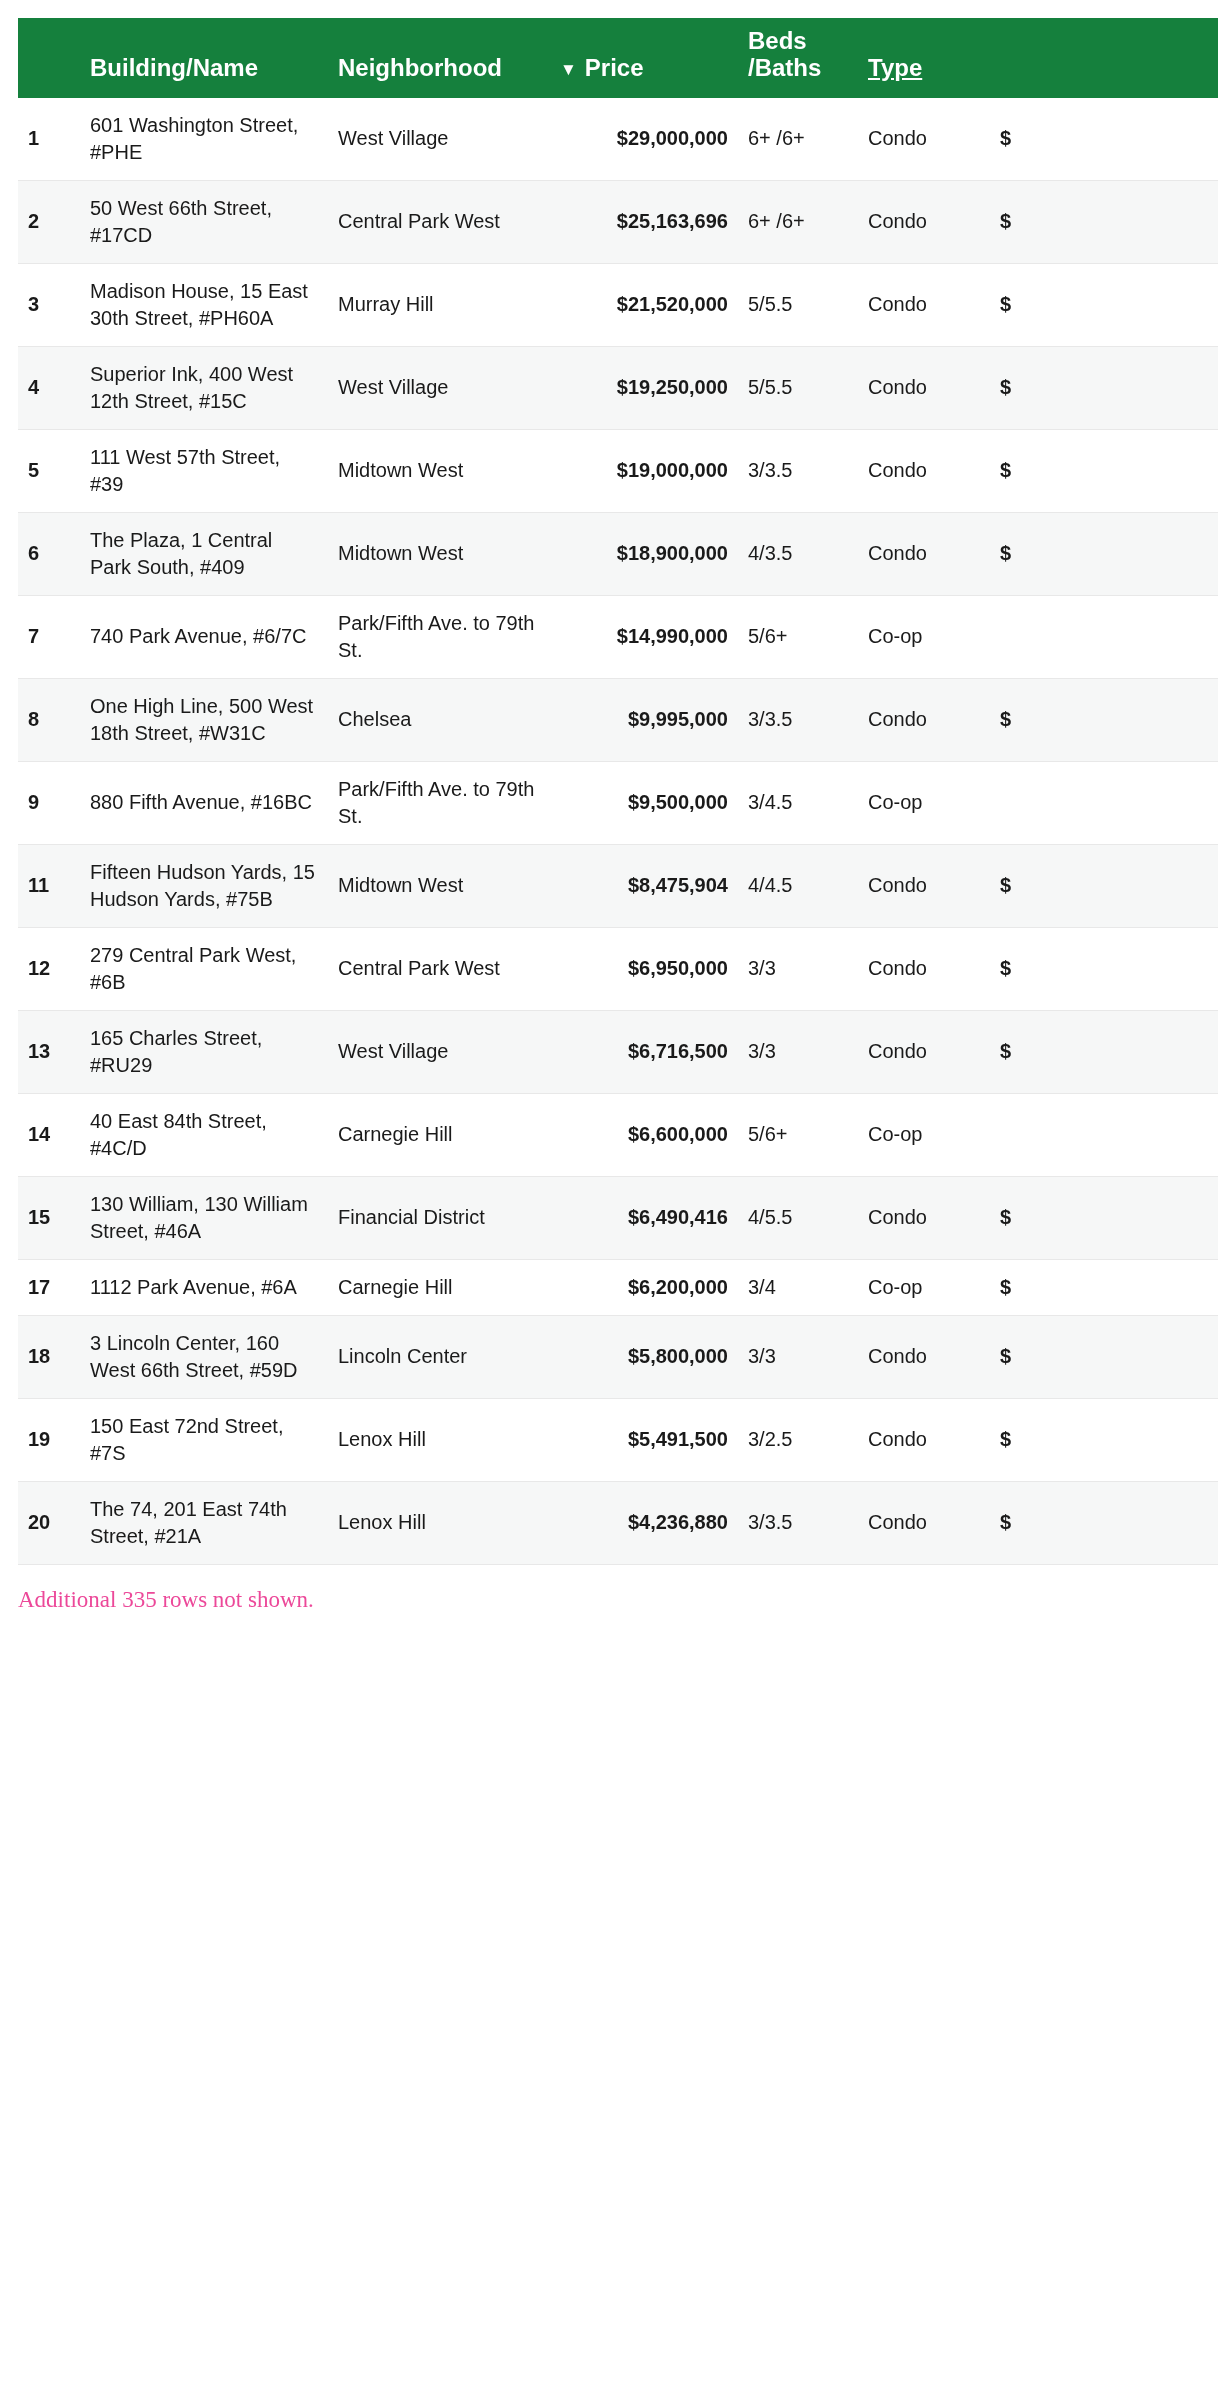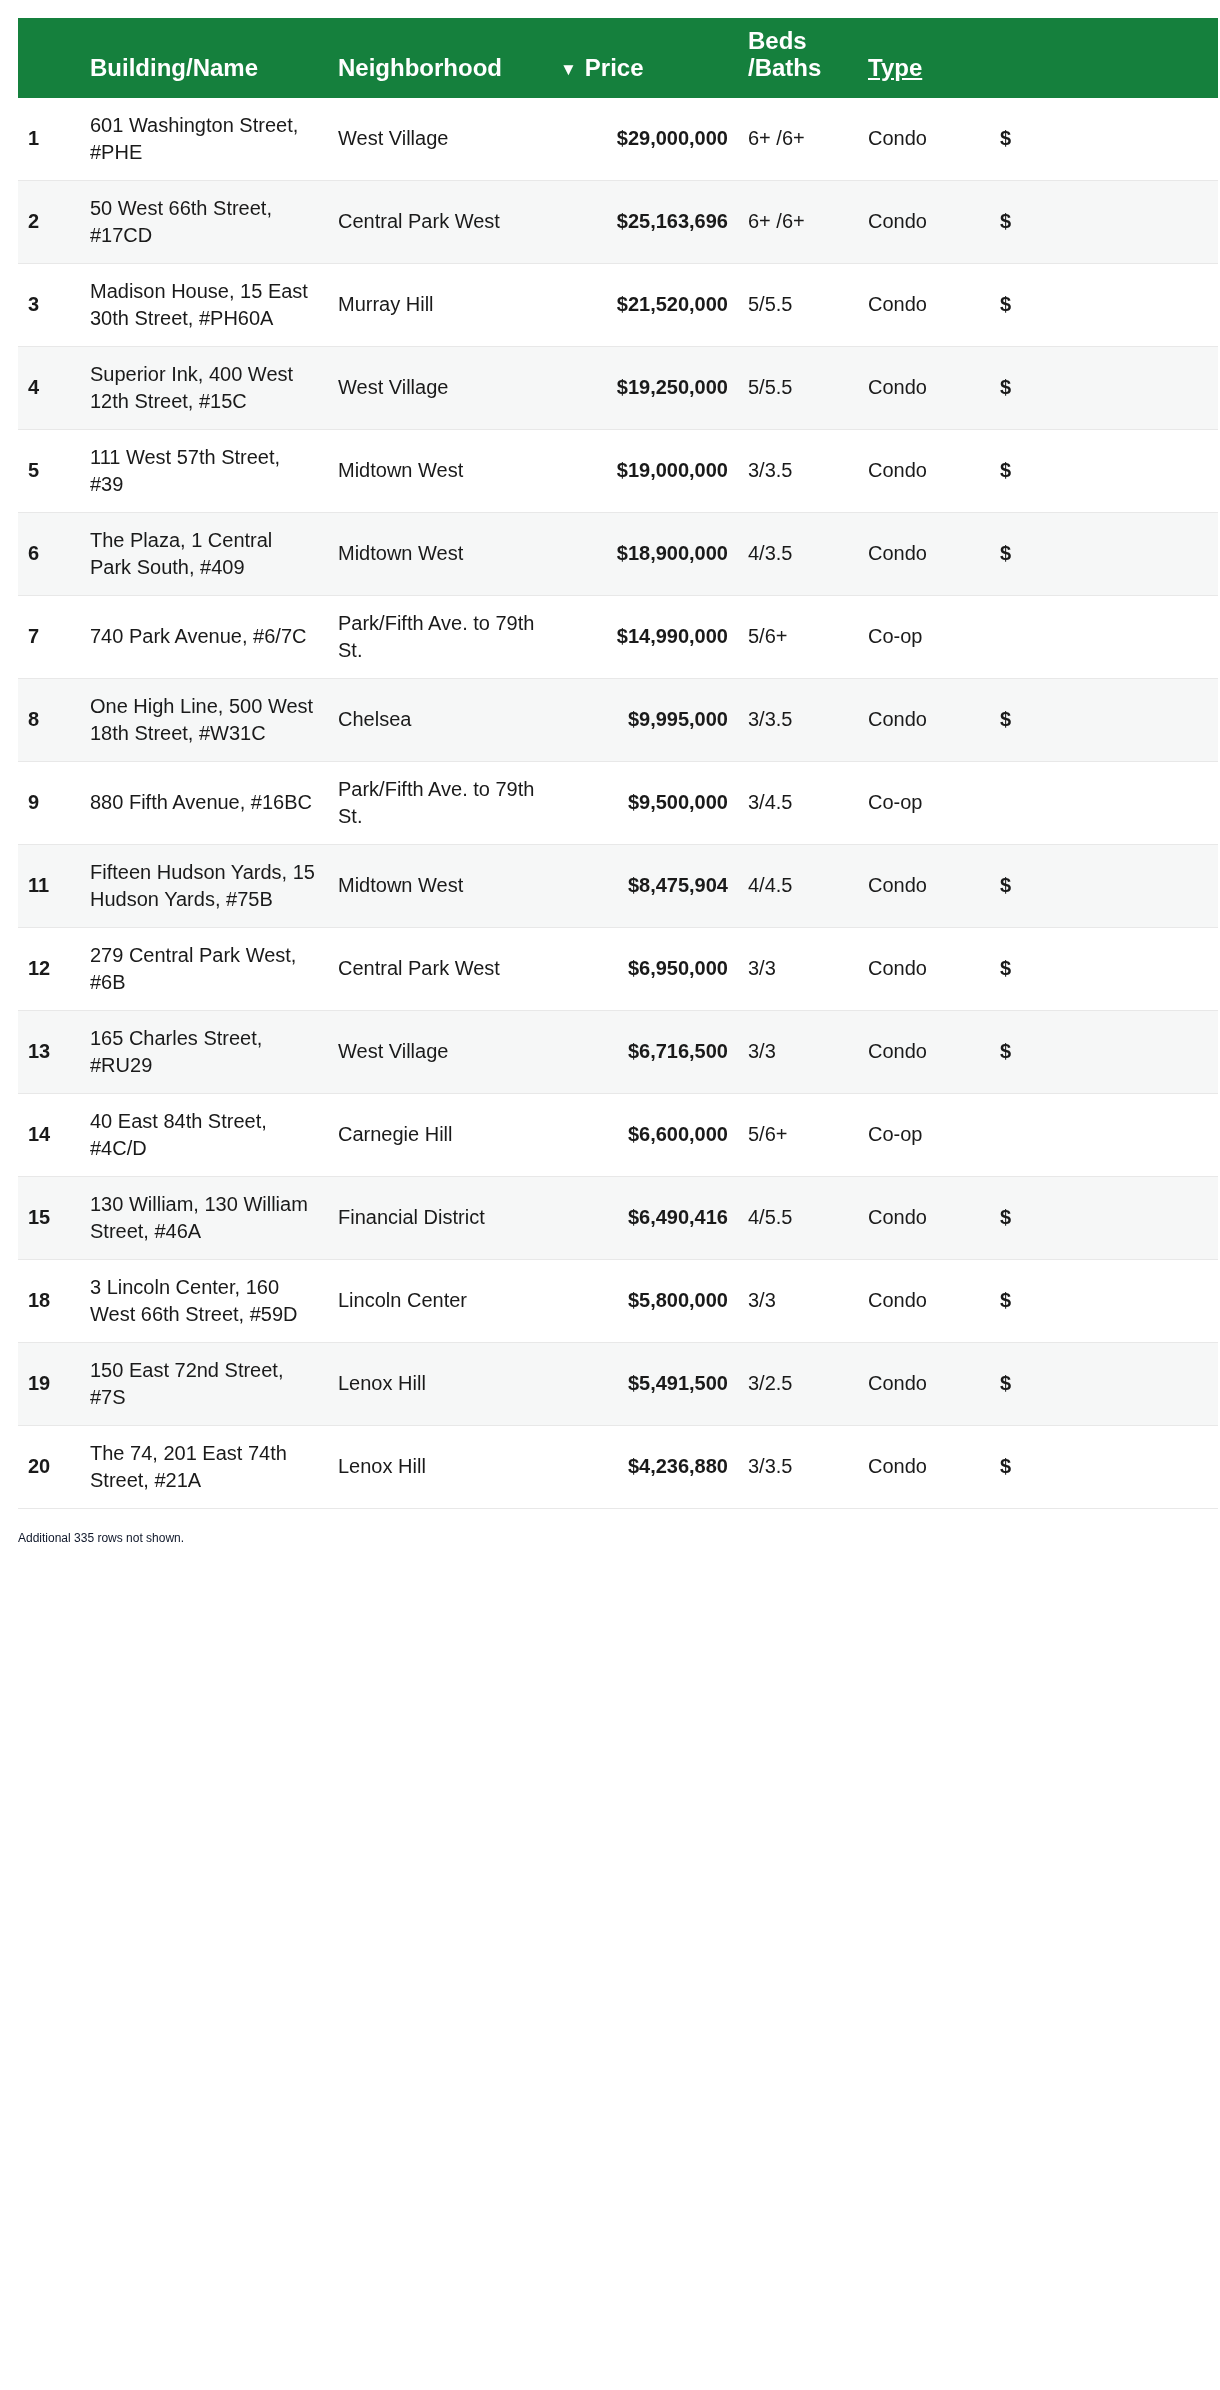--- a/index.html
+++ b/index.html
@@ -84,22 +84,23 @@
   .sort-caret {
     display: inline-block;
     margin-right: 8px;
     font-size: 17px;
     vertical-align: middle;
     color: #ffffff;
   }
   .hdr-bb-line { display: block; }
   .footnote {
     margin: 22px 0 0 18px;
-    font-size: 12px;
-    color: #0f172a;
+    font-size: 23px;
+    color: #ec4899;
+    font-family: Liberation Serif, serif;
   }
   .credit {
     margin: 26px 0 16px 18px;
     font-size: 15px;
     color: #7d7d7d;
   }
 </style>
 </head>
 <body>
 
@@ -242,20 +243,29 @@
       <tr>
         <td class="rank">15</td>
         <td class="name">130 William, 130 William Street, #46A</td>
         <td class="hood">Financial District</td>
         <td class="price">$6,490,416</td>
         <td class="bb">4/5.5</td>
         <td class="type">Condo</td>
         <td class="extra">$</td>
       </tr>
       <tr>
+        <td class="rank">17</td>
+        <td class="name">1112 Park Avenue, #6A</td>
+        <td class="hood">Carnegie Hill</td>
+        <td class="price">$6,200,000</td>
+        <td class="bb">3/4</td>
+        <td class="type">Co-op</td>
+        <td class="extra">$</td>
+      </tr>
+      <tr>
         <td class="rank">18</td>
         <td class="name">3 Lincoln Center, 160 West 66th Street, #59D</td>
         <td class="hood">Lincoln Center</td>
         <td class="price">$5,800,000</td>
         <td class="bb">3/3</td>
         <td class="type">Condo</td>
         <td class="extra">$</td>
       </tr>
       <tr>
         <td class="rank">19</td>

